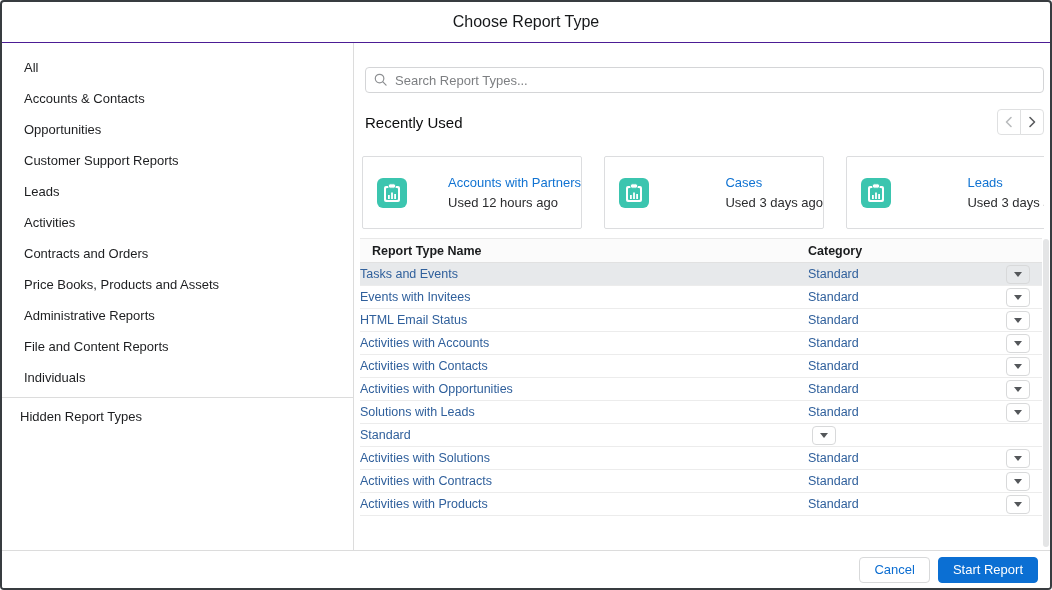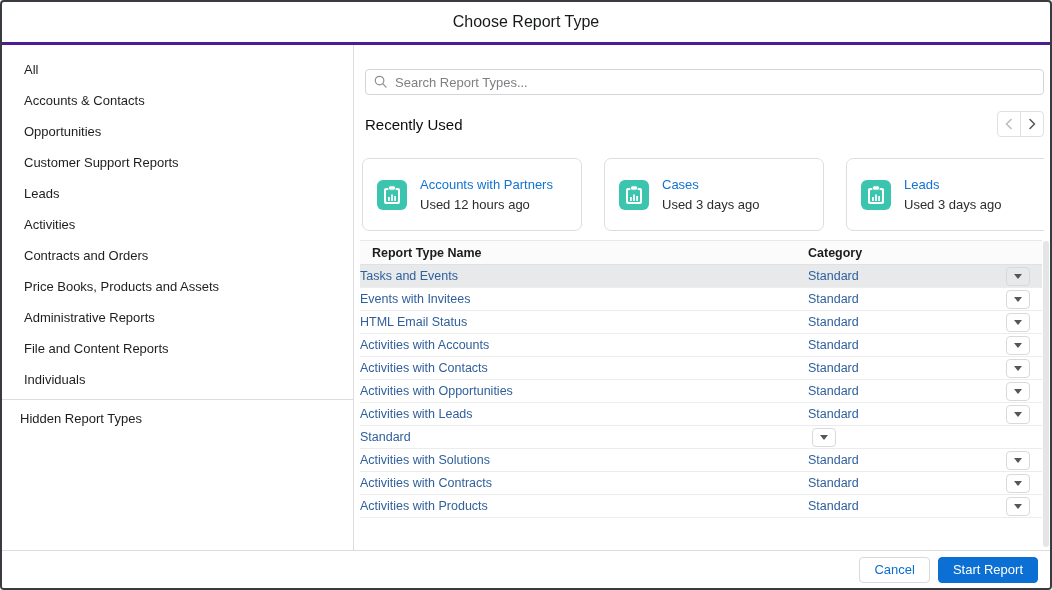--- a/index.html
+++ b/index.html
@@ -1,20 +1,20 @@
 <!DOCTYPE html>
 <html><head>
 <meta charset="utf-8">
 <style>
   html,body{margin:0;padding:0;background:#fff;}
   body{font-family:"Liberation Sans","DejaVu Sans",sans-serif;-webkit-font-smoothing:antialiased;}
   .window{width:1052px;height:590px;box-sizing:border-box;border:2px solid #383c40;border-radius:4px;
           background:#fff;display:flex;flex-direction:column;overflow:hidden;}
   
-  .hdr{height:40px;flex:none;border-bottom:3px solid #4c1d95;display:flex;align-items:center;justify-content:center;}
+  .hdr{height:40px;flex:none;border-bottom:1px solid #4c1d95;display:flex;align-items:center;justify-content:center;}
   .hdr-title{font-size:16px;font-weight:500;color:#16181a;}
   
   .bdy{flex:1;display:flex;min-height:0;}
   .sidebar{width:352px;flex:none;border-right:1px solid #dcdcdc;box-sizing:border-box;padding-top:9px;
            display:flex;flex-direction:column;}
   .side-item{height:31px;line-height:31px;padding-left:22px;font-size:13px;color:#1d1e20;cursor:pointer;white-space:nowrap;}
   .side-divider{border-top:1px solid #dcdcdc;margin-top:4px;}
   .side-hidden{height:37px;line-height:37px;padding-left:18px;font-size:13px;color:#1d1e20;cursor:pointer;}
   
   .content{flex:1;min-width:0;display:flex;flex-direction:column;position:relative;}
@@ -24,22 +24,22 @@
   .search-input::placeholder{color:#7d7f82;}
   .search-icn{position:absolute;left:9px;top:6px;line-height:0;}
   .recent-row{display:flex;align-items:center;justify-content:space-between;margin:16px 6px 0 11px;}
   .recent-heading{font-size:15px;color:#0c0d0e;}
   .carousel{display:flex;}
   .car-btn{width:24px;height:26px;box-sizing:border-box;border:1px solid #dfe0e1;background:#fff;margin:0;padding:0;
            display:flex;align-items:center;justify-content:center;cursor:pointer;}
   .car-btn.prev{border-radius:4px 0 0 4px;}
   .car-btn.next{border-radius:0 4px 4px 0;margin-left:-1px;}
   .cards{display:flex;gap:22px;margin:21px 6px 0 8px;overflow:hidden;flex:none;}
-  .card{flex:none;width:220px;height:73px;box-sizing:border-box;border:1px solid #dcdddf;border-radius:7px;
-        background:#fff;display:flex;align-items:center;padding-left:14px;cursor:pointer;}
+  .card{flex:none;width:220px;height:73px;box-sizing:border-box;border:1px solid #dcdddf;border-radius:2px;
+        background:#fff;display:flex;align-items:center;padding-left:14px;cursor:pointer;justify-content:space-between;}
   .rt-icon{width:30px;height:30px;border-radius:6px;background:#3bc5af;flex:none;
            display:flex;align-items:center;justify-content:center;line-height:0;}
   .card-txt{margin-left:13px;min-width:0;}
   .card-title{display:block;font-size:13px;color:#1173d2;text-decoration:none;margin-bottom:3px;white-space:nowrap;cursor:pointer;}
   .card-sub{font-size:13px;color:#2b2c2e;white-space:nowrap;}
   
   .table{margin:9px 8px 0 6px;}
   .t-head{display:grid;grid-template-columns:448px 1fr 40px;align-items:center;height:23px;
           background:#fbfbfb;border-top:1px solid #e8e8e8;border-bottom:1px solid #e1e1e1;
           font-size:12.5px;font-weight:700;color:#1a1c1e;}
@@ -229,21 +229,21 @@
 
   <div class="t-row">
     <span class="name">Activities with Opportunities</span>
     <span class="cat">Standard</span>
     <button class="dd-btn">
       <span class="tri"></span>
     </button>
   </div>
 
   <div class="t-row">
-    <span class="name">Activities with Leads</span>
+    <span class="name">Solutions with Leads</span>
     <span class="cat">Standard</span>
     <button class="dd-btn">
       <span class="tri"></span>
     </button>
   </div>
 
   <div class="t-row">
     <span class="cat">Standard</span>
     <button class="dd-btn">
       <span class="tri"></span>

